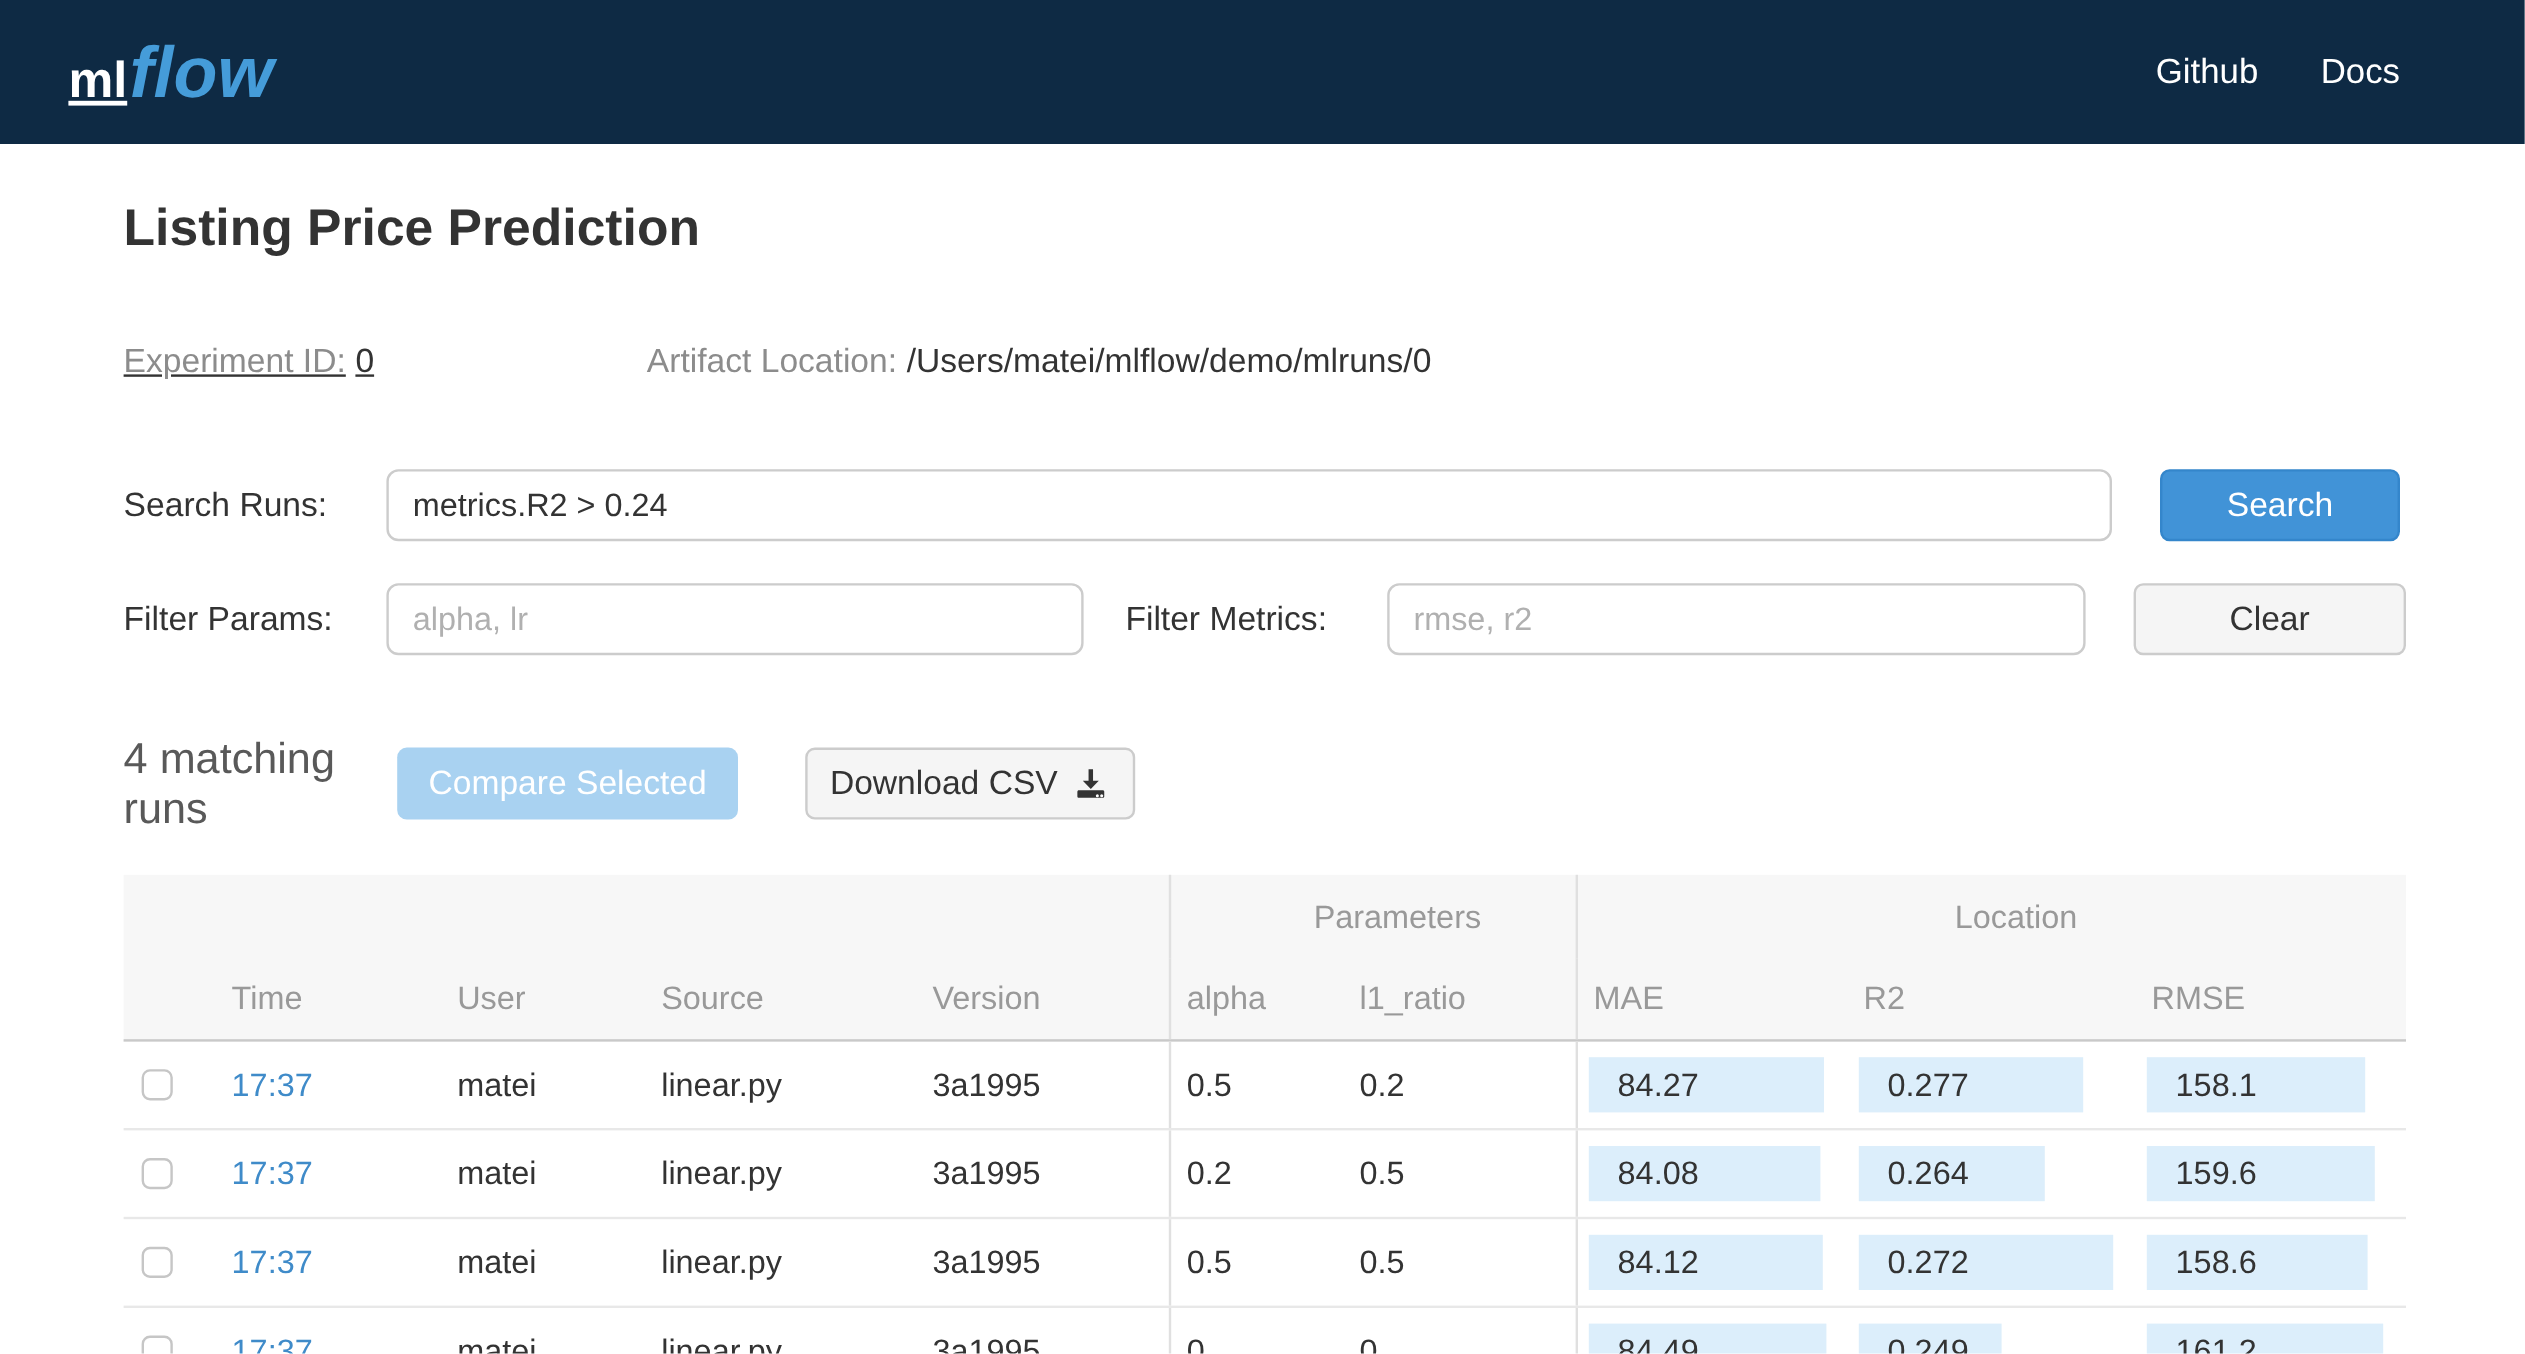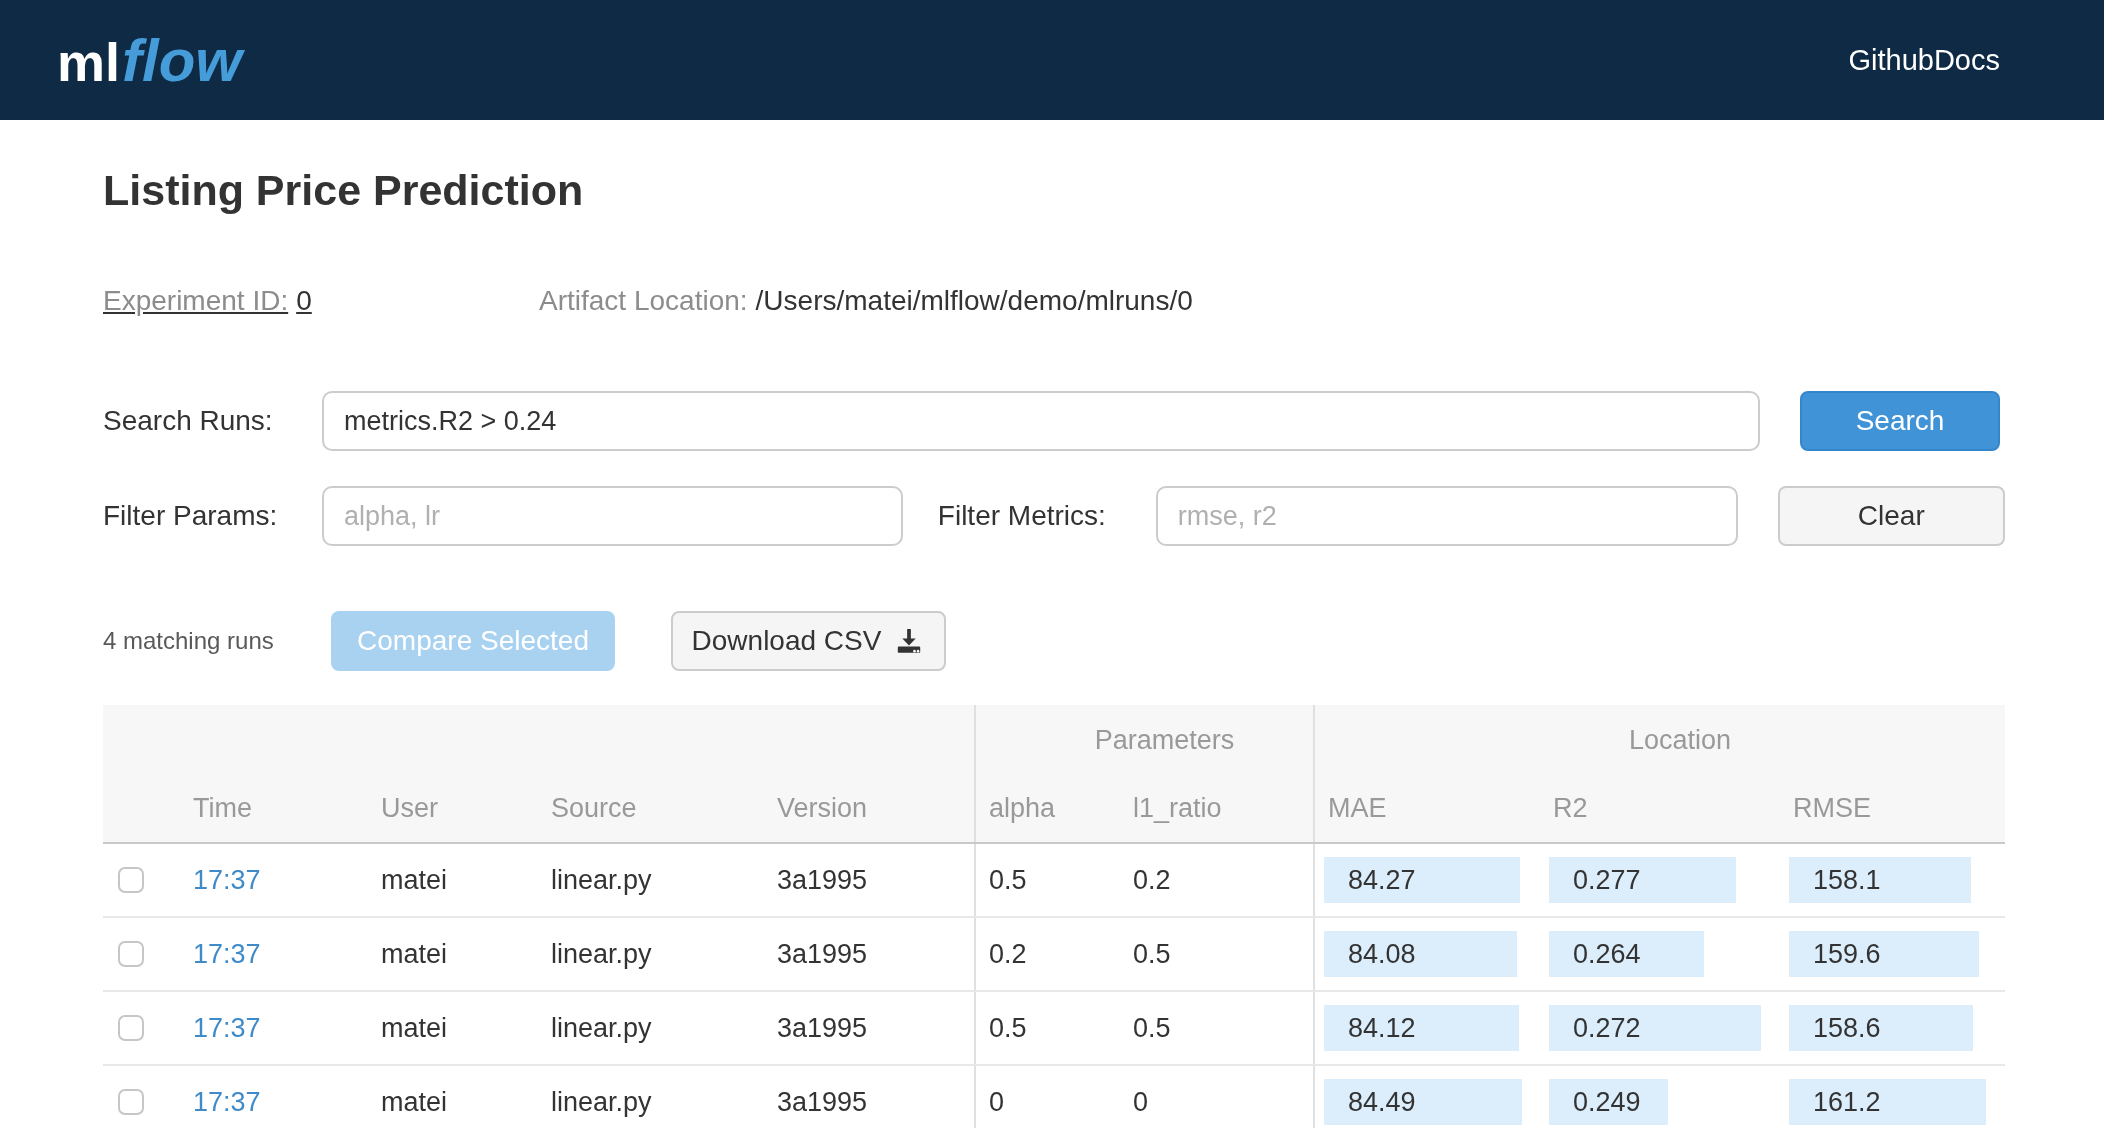--- a/index.html
+++ b/index.html
@@ -14,23 +14,23 @@
     --text:#333;
   }
   *{box-sizing:border-box; margin:0; padding:0;}
   html,body{width:2104px; height:1128px; overflow:hidden; background:#fff;
     font-family:"Liberation Sans", sans-serif; color:var(--text);}
 
   
   .navbar{height:120px; background:var(--navbar-bg); display:flex; align-items:center;
     padding:0 104px 0 57px;}
   .brand{display:flex; align-items:baseline; cursor:pointer;}
-  .brand-ml{color:#fff; font-weight:700; font-size:54px; letter-spacing:0;}
+  .brand-ml{color:#fff; font-weight:700; font-size:42px; letter-spacing:0;text-decoration:underline;}
   .brand-flow{color:var(--brand-blue); font-weight:700; font-style:italic; font-size:60px; margin-left:2px;}
-  .nav-links{margin-left:auto; display:flex; }
+  .nav-links{margin-left:auto; display:flex; gap:52px;}
   .nav-link{color:#fff; font-size:29px; font-weight:500; text-decoration:none; cursor:pointer;}
 
   
   .content{padding:0 99px 0 103px;}
   .page-title{margin-top:46px; font-size:43px; font-weight:700; color:#333;}
 
   .meta-row{margin-top:70px; display:flex; font-size:28px;}
   .meta-block1{width:436px;text-decoration:underline;}
   .meta-label{color:var(--muted);}
   .meta-value{color:#333; margin-left:8px;}
@@ -47,21 +47,21 @@
   .params-input{width:592px;}
   .metrics-input{width:593px;}
   .btn{height:60px; border-radius:8px; font-size:28px; display:flex; align-items:center;
     justify-content:center; cursor:pointer; font-family:"Liberation Sans", sans-serif;}
   .btn-primary{width:200px; margin-left:40px; background:var(--primary-btn);
     border:2px solid #3486cb; color:#fff;}
   .btn-default{background:#f5f5f5; border:2px solid #ccc; color:#333;}
   .btn-clear{width:232px; margin-left:40px;}
 
   .runs-row{margin-top:65px; display:flex; align-items:center;}
-  .matching-runs{width:228px; font-size:24px; color:#595959;}
+  .matching-runs{width:228px; font-size:36px; color:#595959;}
   .btn-compare{width:284px; background:var(--disabled-btn); border:none; color:#fff; cursor:default;}
   .btn-download{width:275px; margin-left:56px; gap:12px;}
   .dl-icon{width:32px; height:32px; display:inline-block;}
 
   
   .runs-table{margin-top:34px; width:1902px;}
   .thead{background:#f7f7f7; border-bottom:2px solid #c9c9c9; color:var(--header-gray); font-size:27px;}
   .group-row{display:flex; height:70px; align-items:center;}
   .group-spacer{width:871px; height:100%;}
   .group-params{width:339px; height:100%; display:flex; align-items:center; justify-content:center;}

